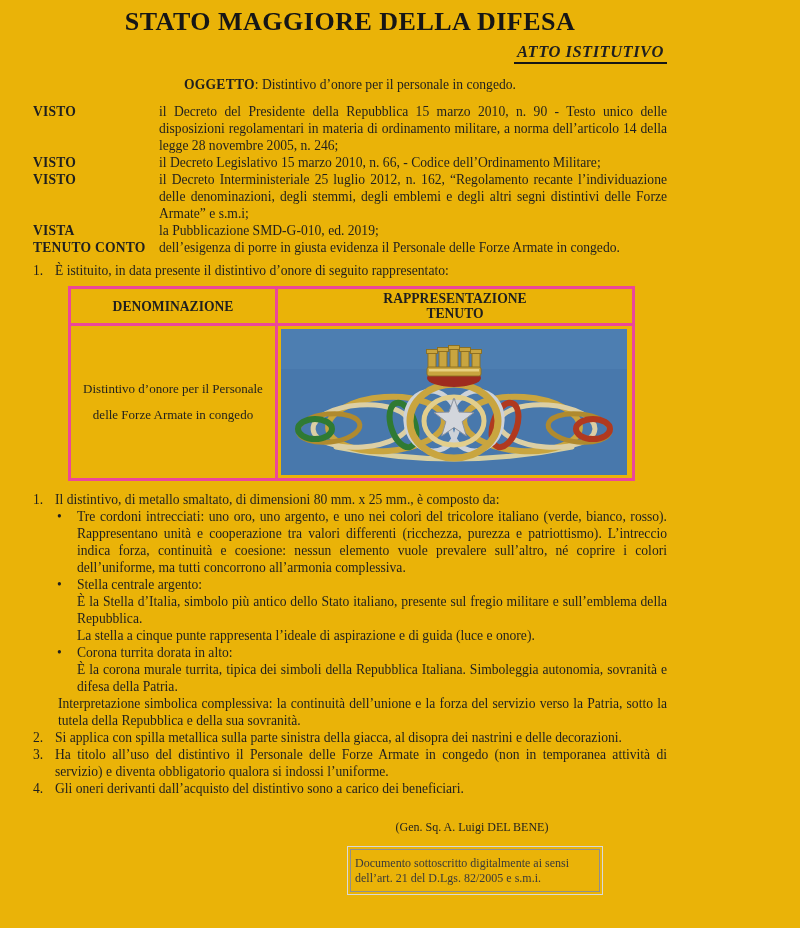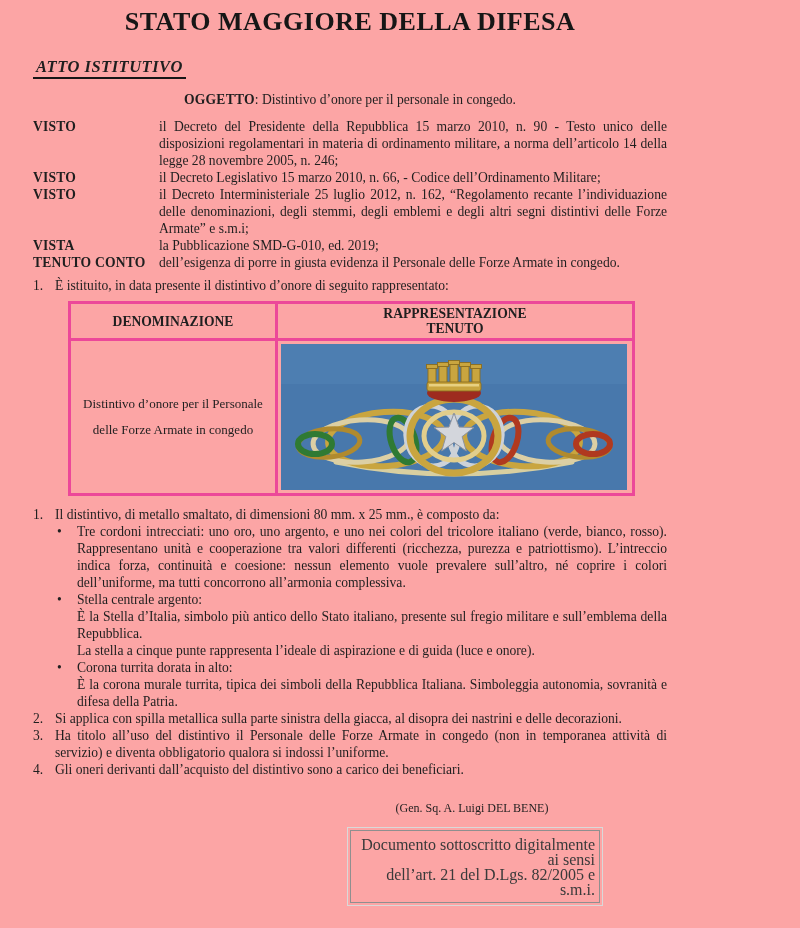--- a/index.html
+++ b/index.html
@@ -2,30 +2,30 @@
 <html><head>
 <meta charset="utf-8">
 <style>
   html,body{margin:0;padding:0;}
   body{
     width:800px;height:928px;background:#ffffff;
     font-family:"Liberation Serif","DejaVu Serif",serif;
     color:#1f1f1f;
     -webkit-font-smoothing:antialiased;
   }
-  .doc{position:relative;width:800px;height:928px;overflow:hidden;background:#fca5a5;}
+  .doc{position:relative;width:800px;height:928px;overflow:hidden;background:#eab308;}
   .content{position:absolute;left:33px;top:0;width:634px;}
 
   .emblem-frag{position:absolute;left:330px;top:0;width:36px;height:7px;overflow:hidden;}
 
   .title{
     margin-top:7px;text-align:center;font-weight:bold;
     font-size:26px;line-height:30px;letter-spacing:.5px;color:#161616;
   }
-  .subtitle-wrap{text-align:left;margin-top:20px;}
+  .subtitle-wrap{text-align:right;margin-top:5px;}
   .subtitle{
     display:inline-block;font-weight:bold;font-style:italic;
     font-size:16.5px;line-height:19px;letter-spacing:.5px;
     border-bottom:2px solid #161616;padding:0 3px 1px;
   }
 
   .body-text{font-size:13.6px;line-height:17px;}
 
   .oggetto{margin-top:12px;text-align:center;}
   .oggetto b{letter-spacing:.2px;}
@@ -62,22 +62,22 @@
   .bullet-marker{font-size:13.6px;line-height:17px;padding-left:2px;}
   .bullet-par{text-align:justify;}
   .interpretation{margin-left:25px;text-align:justify;}
 
   .signature{width:300px;margin-left:289px;margin-top:22px;text-align:center;}
   .sig-title{font-weight:bold;font-size:13.8px;line-height:17px;letter-spacing:.2px;}
   .sig-name{font-size:12px;line-height:17px;}
   .stamp-box{
     width:240px;margin-left:317px;margin-top:13px;
     border:1px solid #8f8f8f;outline:1px solid #d9d9d9;outline-offset:2px;
-    padding:6px 4px 5px;text-align:right;
-    font-size:16px;line-height:15px;color:#3a3a3a;
+    padding:6px 4px 5px;text-align:left;
+    font-size:12px;line-height:15px;color:#3a3a3a;
   }
 </style>
 </head>
 <body>
 
 <div class="doc">
 
   <div class="emblem-frag">
     
   </div>
@@ -194,20 +194,21 @@
     </div>
 
     <div class="bullet-row body-text">
       <div class="bullet-marker">•</div>
       <div>
         <div class="bullet-par">Corona turrita dorata in alto:</div>
         <div class="bullet-par">È la corona murale turrita, tipica dei simboli della Repubblica Italiana. Simboleggia autonomia, sovranità e difesa della Patria.</div>
       </div>
     </div>
 
+    <div class="interpretation body-text">Interpretazione simbolica complessiva: la continuità dell’unione e la forza del servizio verso la Patria, sotto la tutela della Repubblica e della sua sovranità.</div>
 
     <div class="olist-row body-text">
       <div class="olist-num">2.</div>
       <div class="olist-text">Si applica con spilla metallica sulla parte sinistra della giacca, al disopra dei nastrini e delle decorazioni.</div>
     </div>
     <div class="olist-row body-text">
       <div class="olist-num">3.</div>
       <div class="olist-text">Ha titolo all’uso del distintivo il Personale delle Forze Armate in congedo (non in temporanea attività di servizio) e diventa obbligatorio qualora si indossi l’uniforme.</div>
     </div>
     <div class="olist-row body-text">

